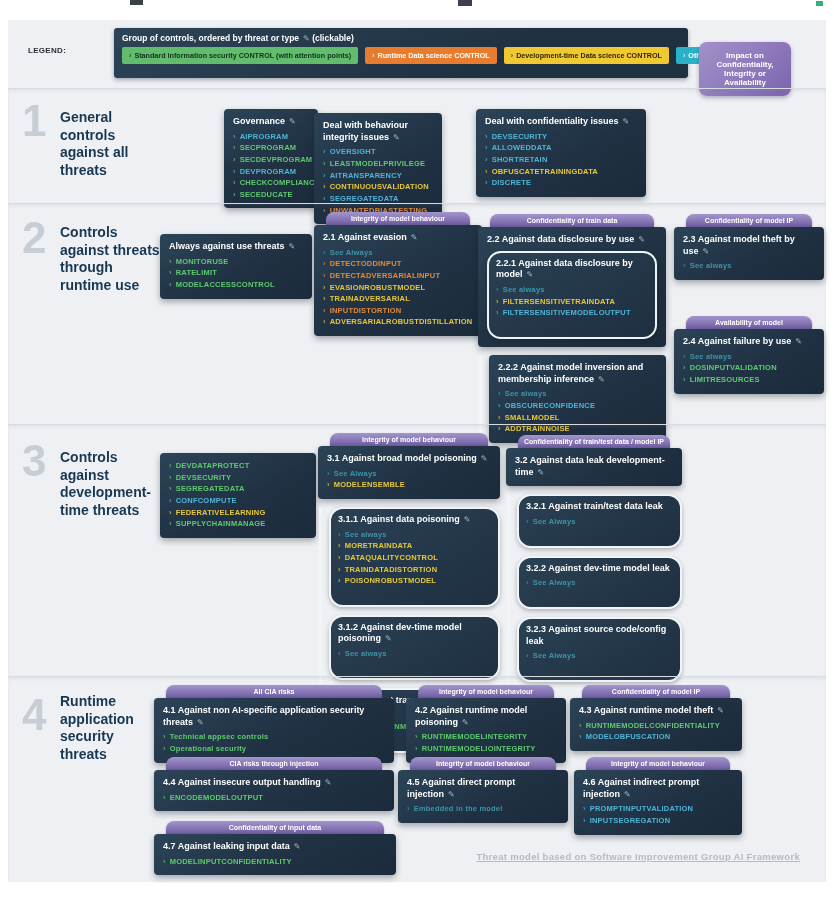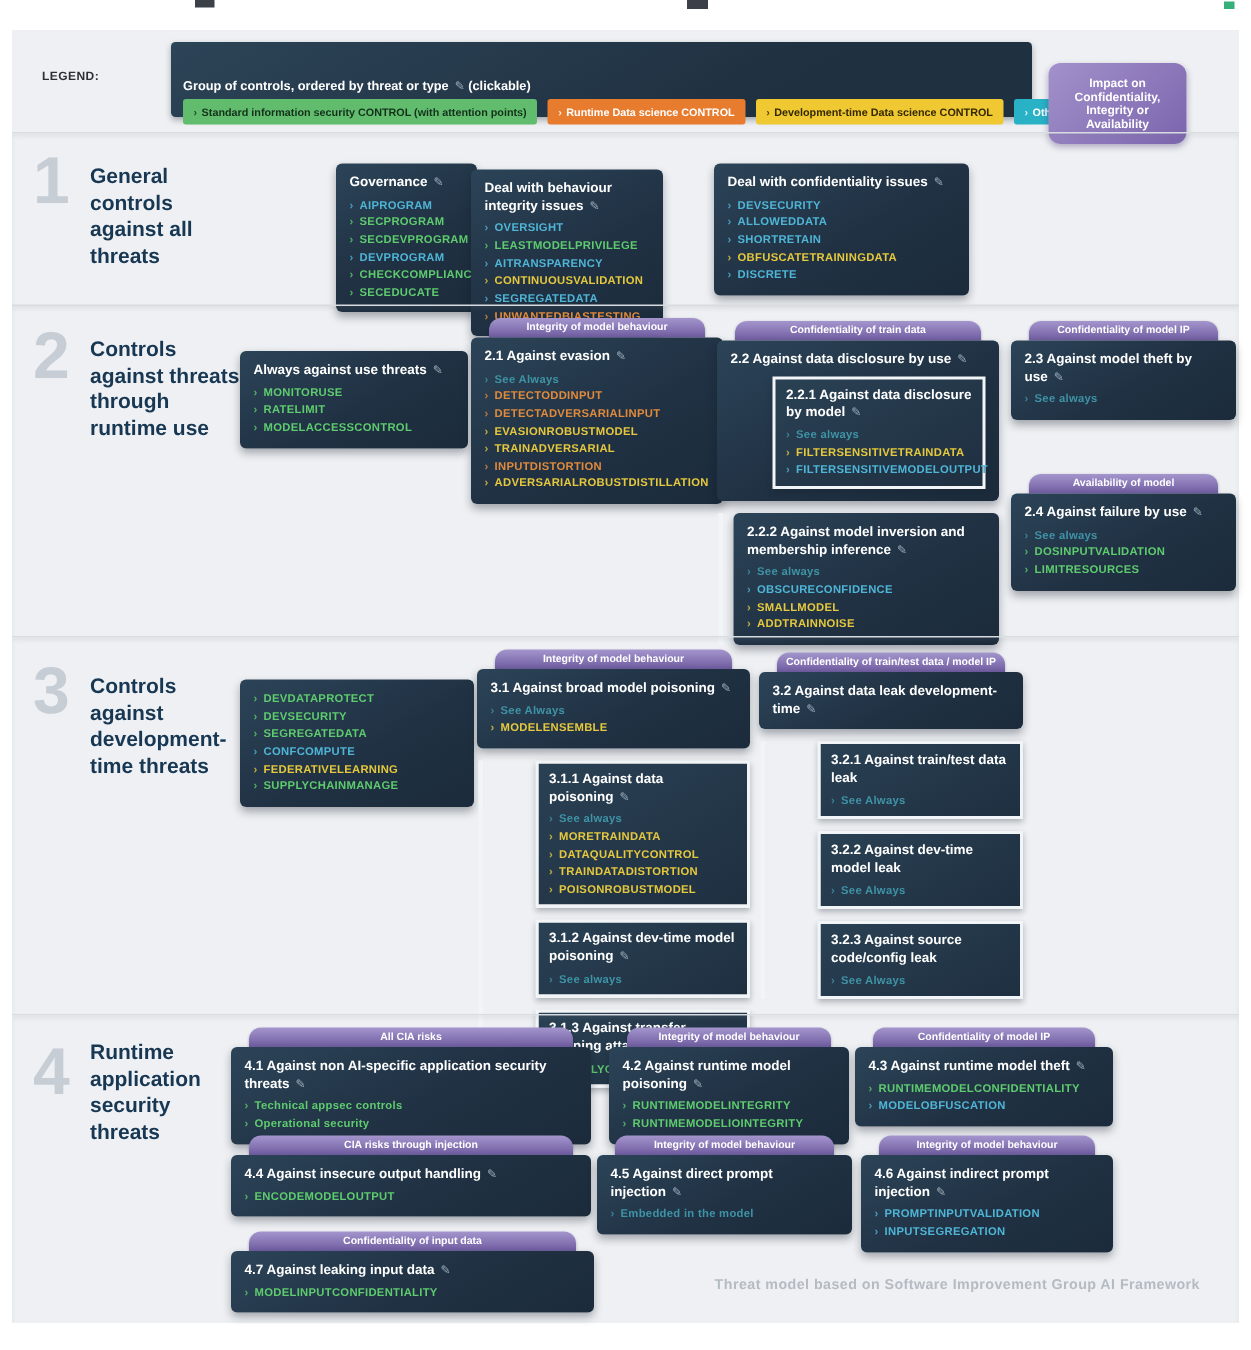--- a/index.html
+++ b/index.html
@@ -7,21 +7,21 @@
   body { font-family:"Liberation Sans","DejaVu Sans",sans-serif; }
   .canvas { position:relative; width:834px; height:900px; background:#ffffff; overflow:hidden; }
   .board { position:absolute; left:8px; right:8px; top:20px; height:862px; background:#eef0f3; }
 
   
   .rem { position:absolute; background:#3b4049; }
 
   
   .legend-label { position:absolute; left:28px; top:46px; font-size:8px; font-weight:bold; color:#2b2f35; letter-spacing:.3px; }
   .legend-box { position:absolute; left:114px; top:28px; width:574px; height:50px; background:linear-gradient(150deg,#2c4457 0%,#1f3040 70%); border-radius:3px; padding:5px 8px; box-shadow:0 2px 4px rgba(20,30,40,.35); }
-  .legend-title { font-size:8.5px; font-weight:bold; color:#ffffff; margin-bottom:4px;margin-top:19px; }
+  .legend-title { font-size:8.5px; font-weight:bold; color:#ffffff; margin-bottom:4px; }
   .legend-badges { display:flex; align-items:center; }
   .badge { display:inline-flex; align-items:center; gap:3px; height:17px; padding:0 7px; border-radius:2px; font-size:7.2px; font-weight:bold; margin-right:7px; white-space:nowrap; }
   .b-green { background:#61bd6d; color:#14301c; }
   .b-orange { background:#e87c2e; color:#ffffff; }
   .b-yellow { background:#f0c832; color:#332800; }
   .b-cyan { background:#29b2c6; color:#ffffff; }
   .impact-box { position:absolute; left:699px; top:42px; width:92px; height:54px; border-radius:8px; background:linear-gradient(135deg,#a291cb 0%,#7b65ad 100%); color:#ffffff; font-size:8px; font-weight:bold; text-align:center; display:flex; align-items:center; justify-content:center; padding:4px 6px; box-shadow:0 2px 4px rgba(60,40,100,.35); }
 
   
   .section { position:absolute; left:8px; width:818px; border-top:1px solid #d8dbe0; box-shadow:inset 0 2px 3px rgba(120,128,140,.12); }
@@ -32,21 +32,21 @@
   .grp { position:absolute; }
   .ph { height:13px; line-height:13px; margin:0 12px; text-align:center; font-size:7px; font-weight:bold; color:#ffffff; border-radius:8px 8px 0 0; background:linear-gradient(180deg,#a495cd 0%,#6f5ca0 100%); box-shadow:0 1px 2px rgba(40,30,70,.35); white-space:nowrap; overflow:hidden; }
   .card { position:relative; background:linear-gradient(150deg,#2c4458 0%,#203143 55%,#1b2b3b 100%); border-radius:4px; padding:7px 9px 8px; box-shadow:0 3px 6px rgba(20,30,40,.35); color:#fff; }
   .card-title { font-size:9px; font-weight:bold; color:#ffffff; line-height:1.3; margin-bottom:3px; }
   .lnk { color:#9fb0bd; font-size:8px; margin-left:4px; font-weight:normal; }
   .items { }
   .item { display:flex; gap:4px; font-size:7.5px; font-weight:bold; line-height:1.55; letter-spacing:.2px; }
   .chev { opacity:.8; }
   .c-green { color:#5ecb6e; } .c-cyan { color:#4fb5d6; } .c-teal { color:#3f93a6; }
   .c-yellow { color:#e5c83d; } .c-orange { color:#e08a3c; }
-  .nested { border:2px solid #f2f5f7; border-radius:0; background:linear-gradient(150deg,#2a4154,#1e2f40); padding:5px 7px 5px; box-shadow:0 2px 4px rgba(20,30,40,.3);margin-left:28px; }
+  .nested { border:2px solid #f2f5f7; border-radius:14px; background:linear-gradient(150deg,#2a4154,#1e2f40); padding:5px 7px 18px; box-shadow:0 2px 4px rgba(20,30,40,.3); }
   .bracket-wrap { border-left:3px solid #f2f5f7; padding-left:7px; margin-top:8px; margin-left:1px; }
   .bracket-wrap .card, .bracket-wrap .nested { margin-bottom:8px; }
   .bracket-wrap > :last-child { margin-bottom:0; }
   .mt { margin-top:5px; }
 
   .footer-note { position:absolute; font-size:9.5px; font-weight:bold; color:#b5bbc3; text-align:right; letter-spacing:.3px; }
 </style>
 </head>
 <body>
 
@@ -556,15 +556,15 @@
         <div class="card-title"><span>4.7 Against leaking input data</span><span class="lnk">✎</span></div>
         <div class="items">
             <div class="item c-green">
               <span class="chev">›</span>
               <span>MODELINPUTCONFIDENTIALITY</span>
             </div>
           </div>
       </div>
     </div>
 
-    <div class="footer-note" style="left:420px;top:174px;width:372px;">Threat model based on Software Improvement Group AI Framework</div>
+    <div class="footer-note" style="left:420px;top:174px;width:372px;text-decoration:underline;">Threat model based on Software Improvement Group AI Framework</div>
   </div>
 </div>
 
 </body></html>

